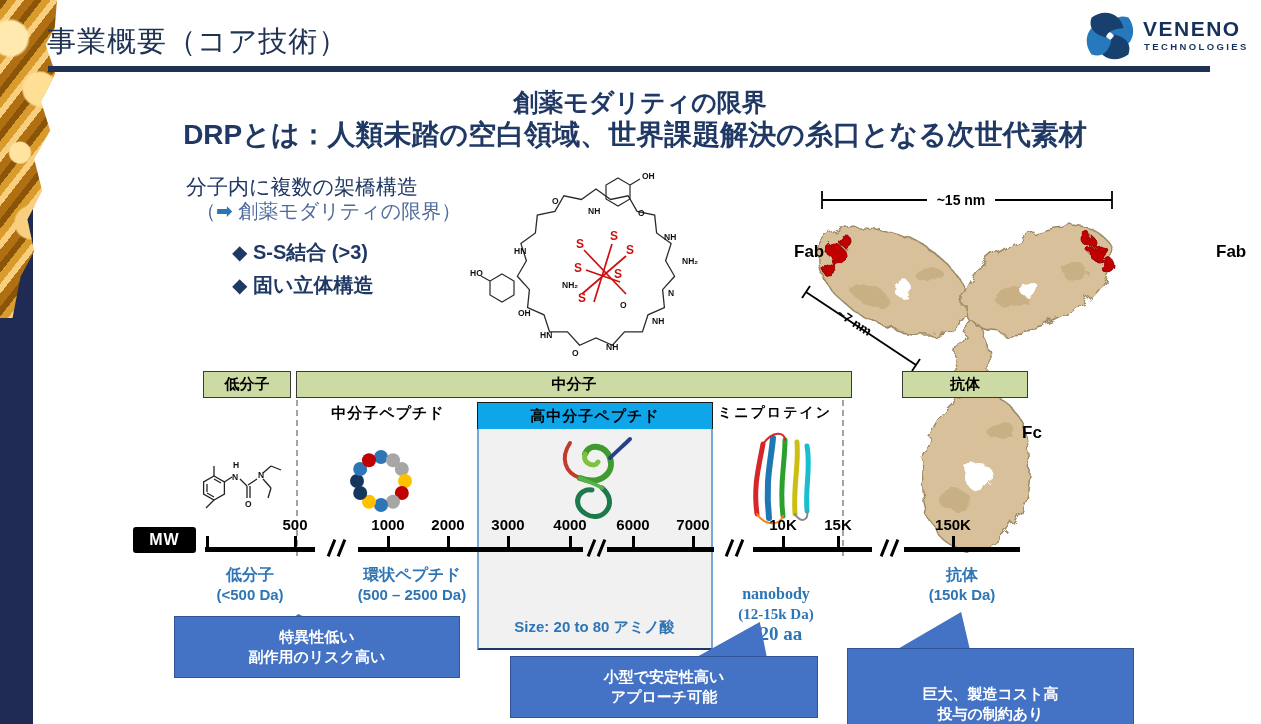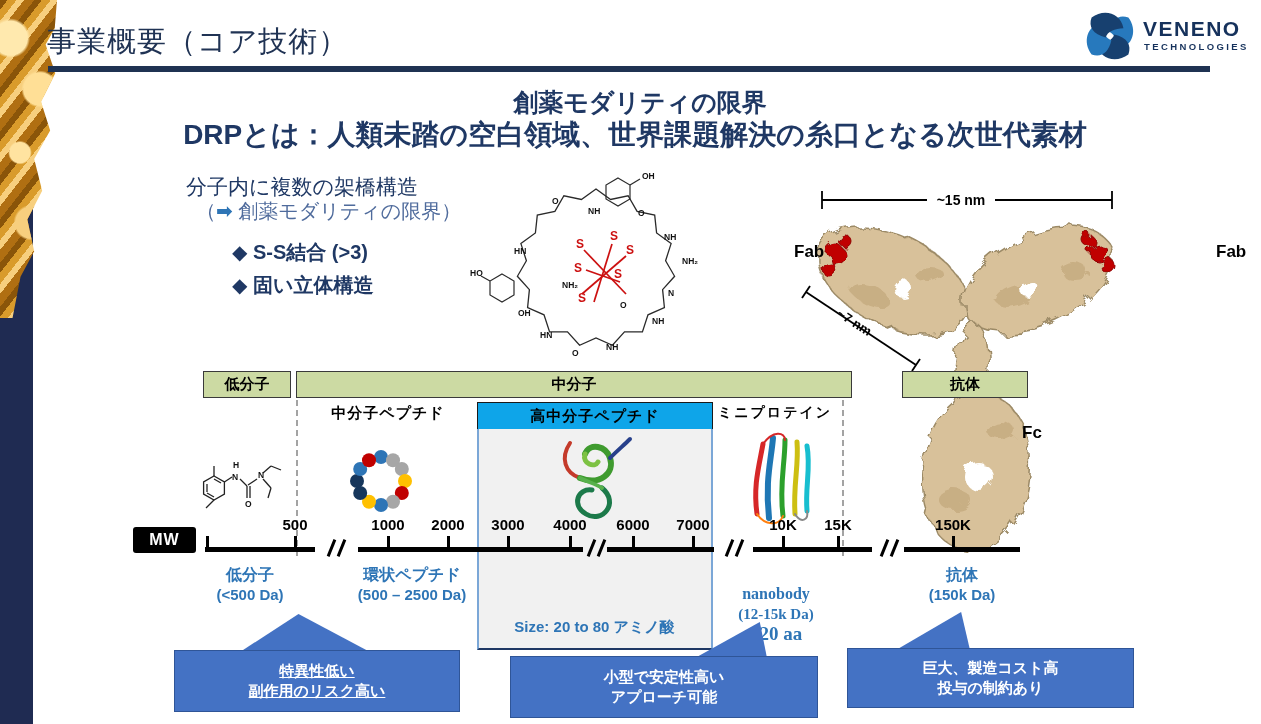--- a/index.html
+++ b/index.html
@@ -324,26 +324,26 @@
   </div>
   <div class="abs cat" style="left:892px;top:565px;width:140px;">
     <div>抗体</div>
     <div style="font-size:15px;">(150k Da)</div>
   </div>
 
   <div class="abs tail" style="left:240px;top:614px;width:130px;height:38px;clip-path:polygon(45% 0,0 100%,100% 100%);"></div>
   <div class="abs tail" style="left:695px;top:622px;width:72px;height:36px;clip-path:polygon(90% 0,0 100%,100% 100%);"></div>
   <div class="abs tail" style="left:896px;top:612px;width:74px;height:38px;clip-path:polygon(88% 0,0 100%,100% 100%);"></div>
 
-  <div class="abs callout" style="left:174px;top:650px;width:286px;height:62px;text-decoration:underline;">
+  <div class="abs callout" style="left:174px;top:616px;width:286px;height:62px;">
     <div>特異性低い</div>
     <div>副作用のリスク高い</div>
   </div>
   <div class="abs callout" style="left:510px;top:656px;width:308px;height:62px;">
     <div>小型で安定性高い</div>
     <div>アプローチ可能</div>
   </div>
-  <div class="abs callout" style="left:847px;top:648px;width:287px;height:60px;">
+  <div class="abs callout" style="left:847px;top:648px;width:287px;height:77px;justify-content:flex-end;">
     <div>巨大、製造コスト高</div>
     <div>投与の制約あり</div>
   </div>
 
 </div>
 
 </body></html>

